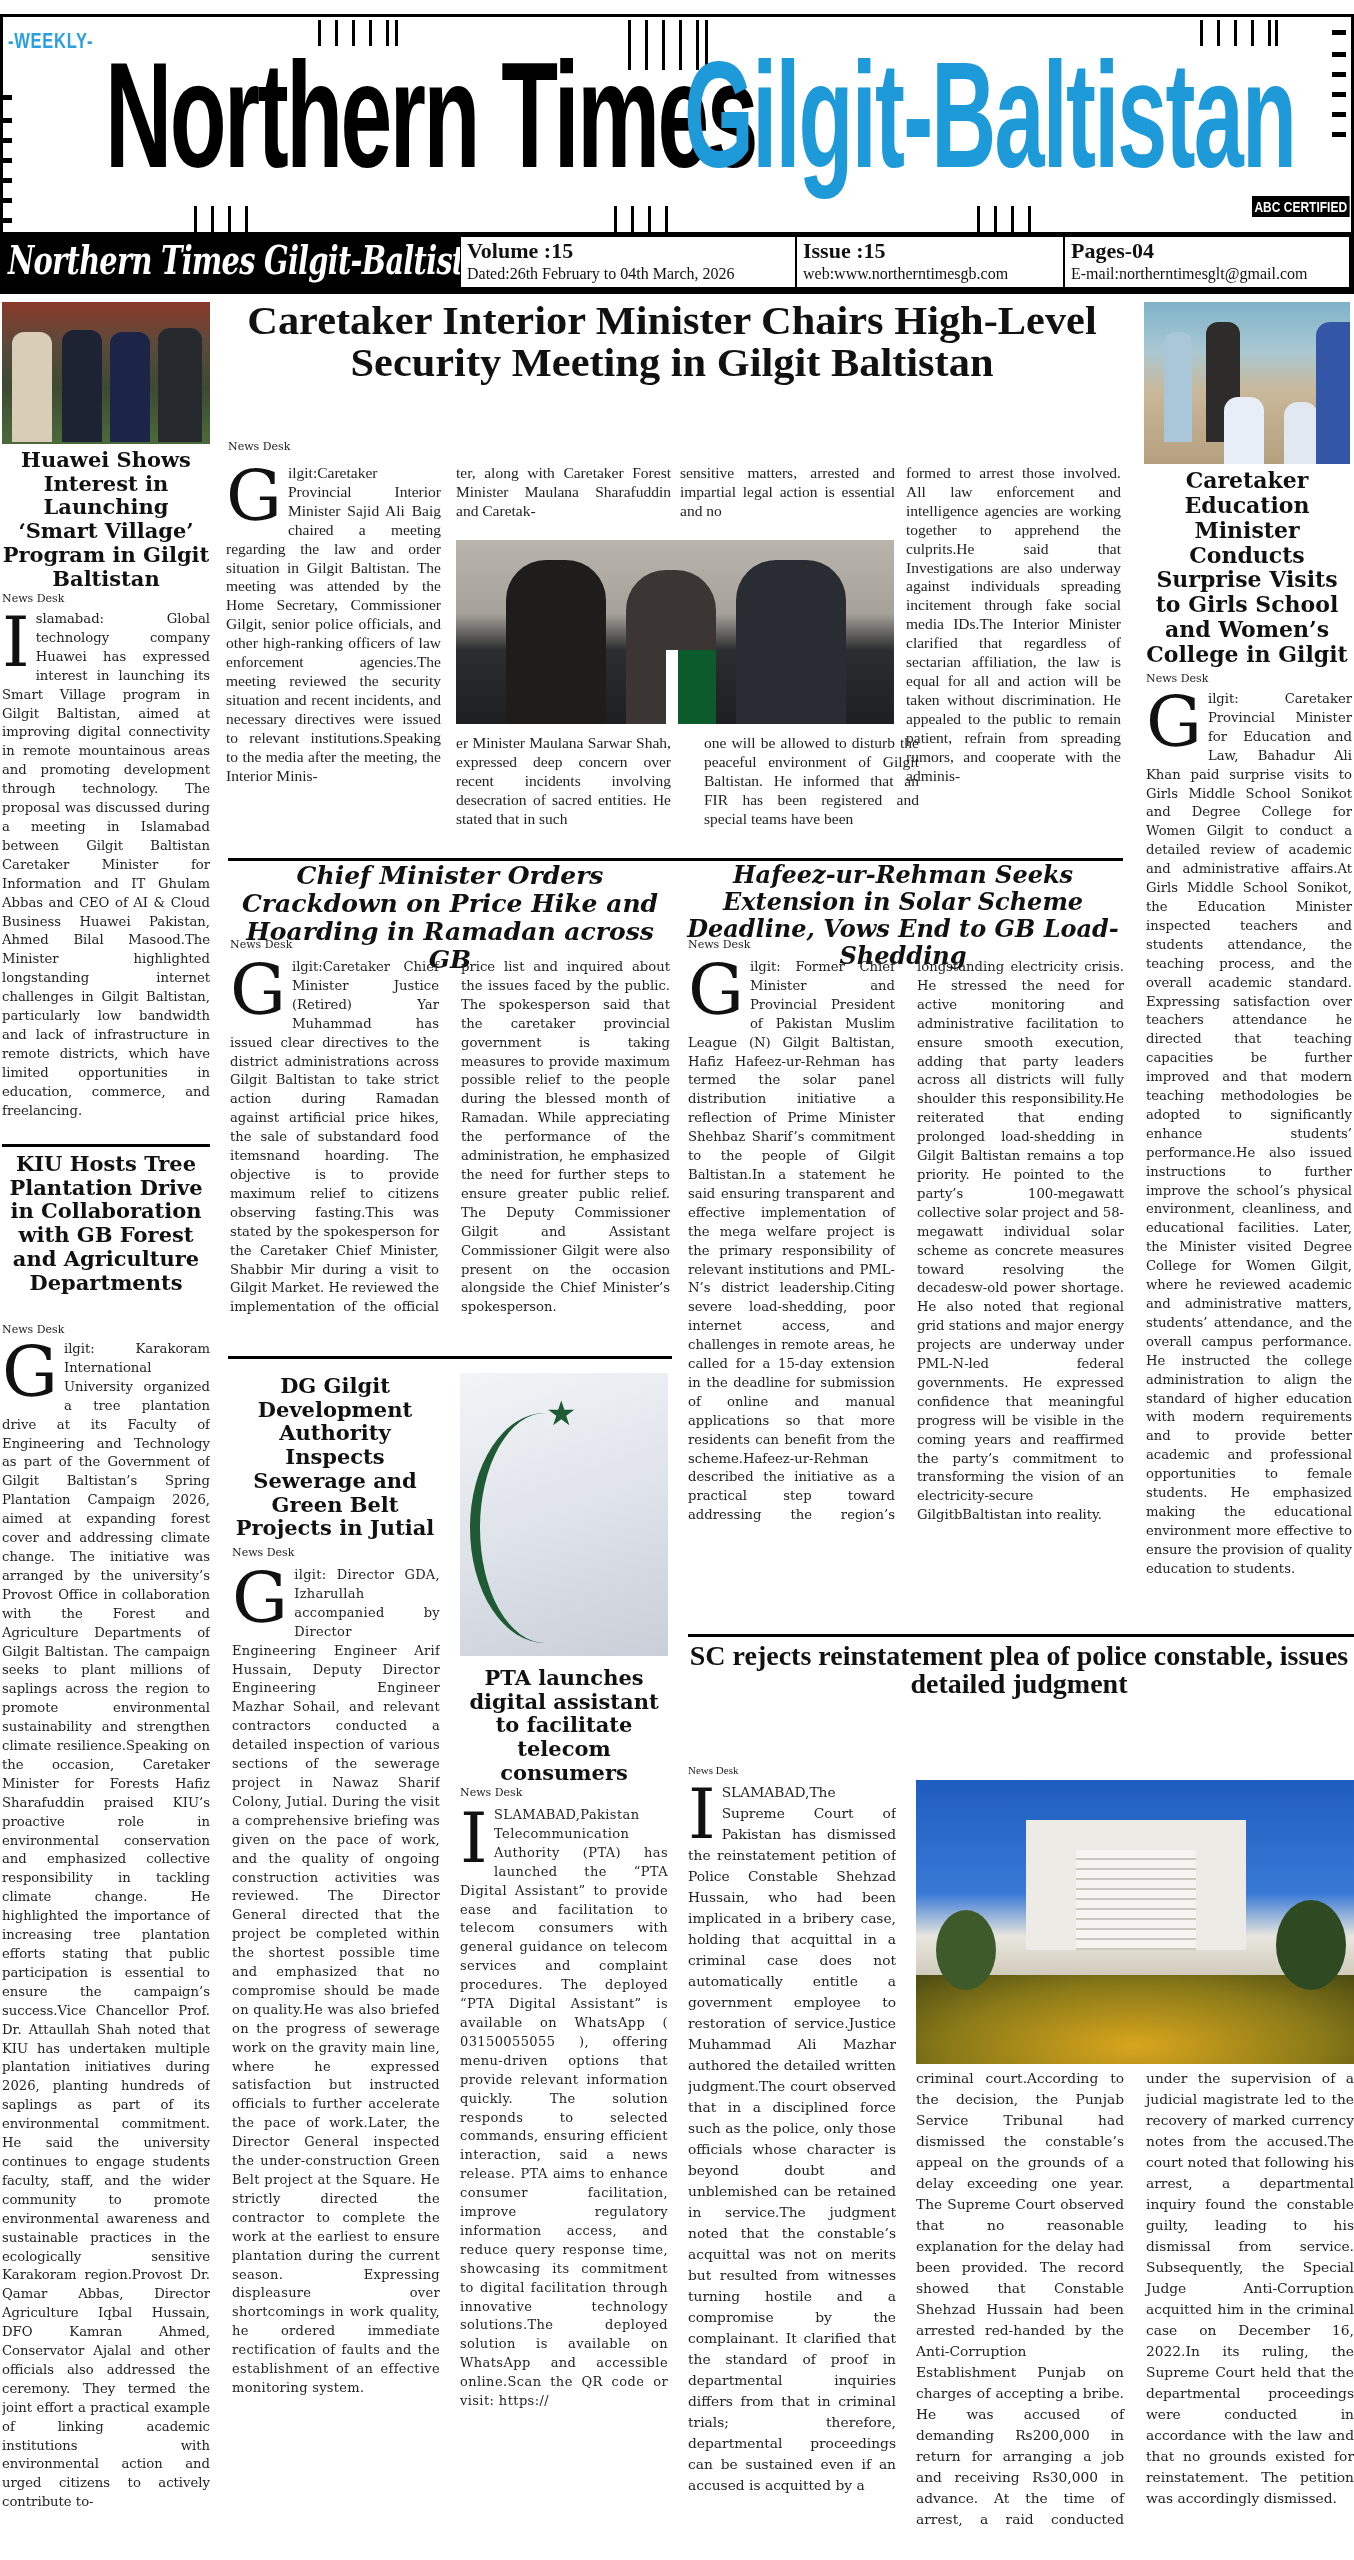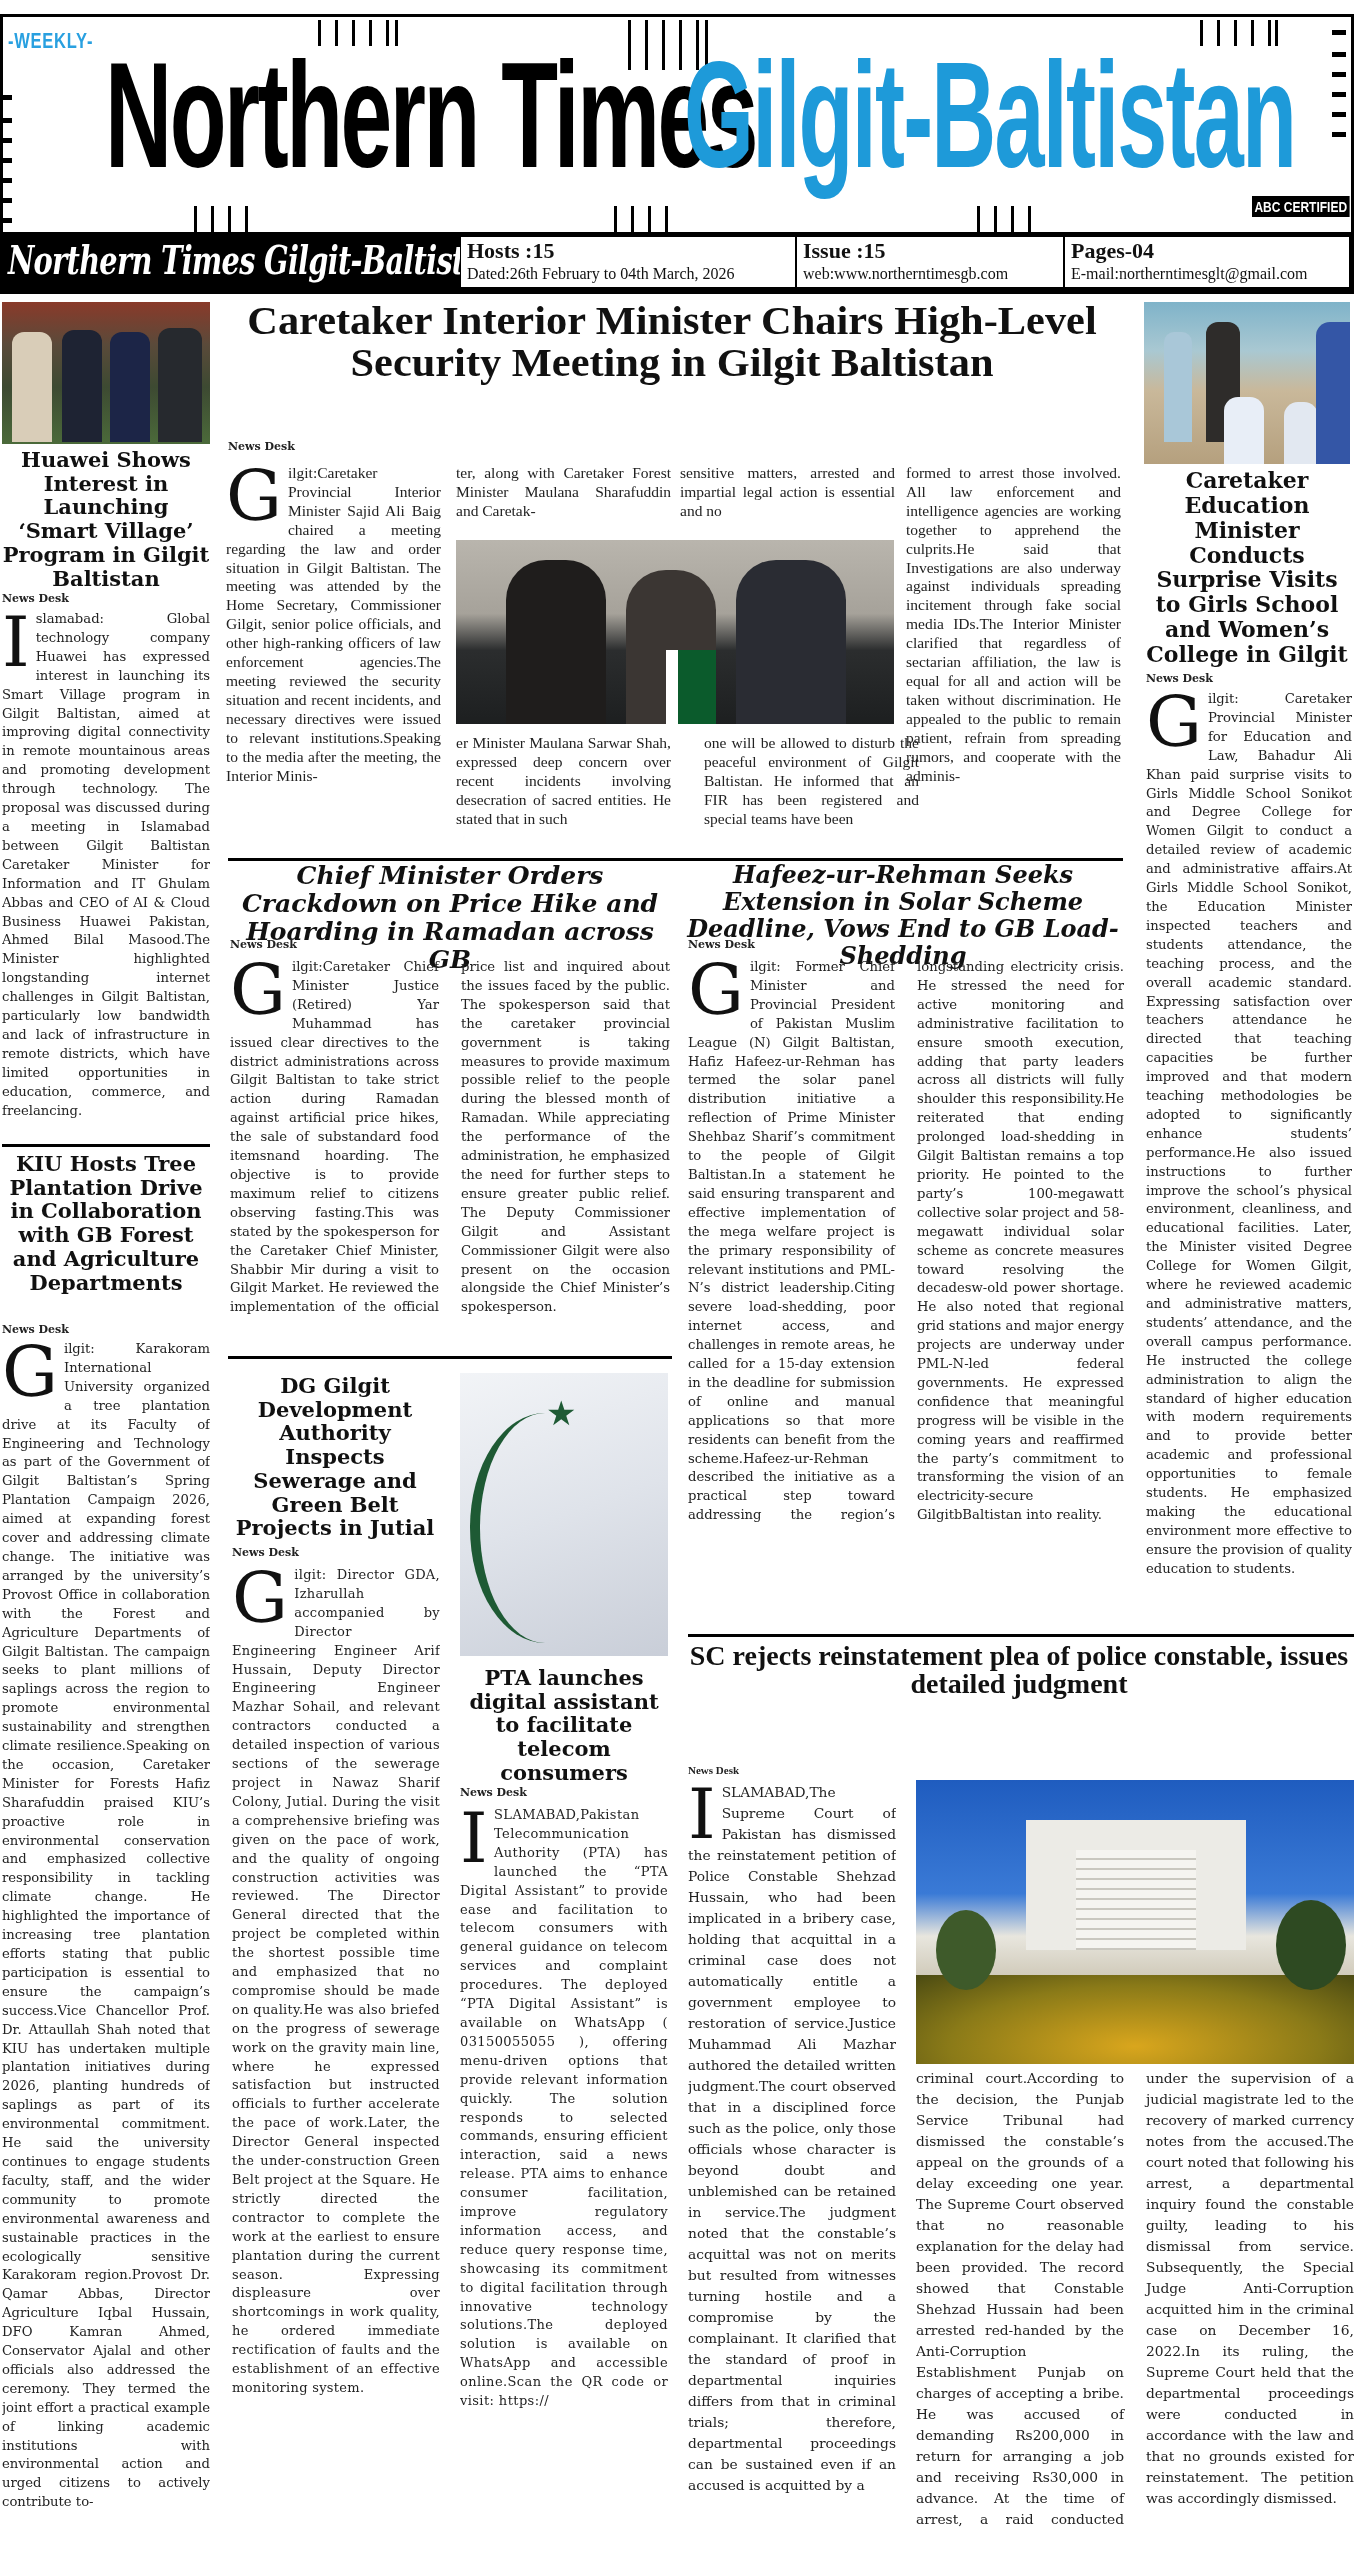--- a/index.html
+++ b/index.html
@@ -16,21 +16,21 @@
 
 #infobar{left:0;top:232px;width:1354px;height:62px;background:#000}
 .gothic{left:8px;top:236px;color:#fff;font-family:"DejaVu Serif",serif;font-weight:bold;font-style:italic;font-size:40px;transform:scaleX(.72);transform-origin:left;white-space:nowrap;letter-spacing:-1px}
 .infocell{top:236px;height:52px;background:#fff;border:1px solid #000;padding:2px 6px;font-family:"Liberation Serif",serif;white-space:nowrap;overflow:hidden}
 .infocell .big{font-size:22px;font-weight:bold;display:block;line-height:24px}
 .infocell .small{font-size:16px;display:block;line-height:22px}
 
 .img{position:absolute;overflow:hidden}
 .hl{position:absolute;text-align:center;font-family:"DejaVu Serif",serif;font-weight:bold;line-height:1.13;color:#111}
 .hl.it{font-style:italic}
-.byline{position:absolute;font-family:"DejaVu Serif",serif;font-weight:bold;font-size:11px;color:#222}
+.byline{position:absolute;font-family:"DejaVu Serif",serif;font-weight:normal;font-size:11px;color:#222}
 .body{position:absolute;font-family:"DejaVu Serif",serif;font-size:13.2px;line-height:18.9px;text-align:justify;hyphens:auto;color:#222;overflow:hidden}
 .body.cond{font-family:"Liberation Serif",serif;font-size:15.5px}
 .cols2{column-count:2;column-gap:22px}
 .drop{float:left;font-size:70px;line-height:56px;margin:4px 6px 0 0;font-weight:normal;font-family:"DejaVu Serif",serif;color:#111}
 .rule{position:absolute;background:#000}
 </style>
 </head>
 <body>
 
 <div id="masthead" class="abs"></div>
@@ -55,21 +55,21 @@
 <div class="abs" style="left:963px;top:206px;width:80px;height:26px;background:repeating-linear-gradient(90deg,transparent 0 14px,#000 14px 17px)"></div>
 
 <div class="abs weekly">-WEEKLY-</div>
 <div class="abs title-black">Northern Times</div>
 <div class="abs title-blue">Gilgit-Baltistan</div>
 <div class="abs abc">ABC CERTIFIED</div>
 
 <div id="infobar" class="abs"></div>
 <div class="abs gothic">Northern Times Gilgit-Baltistan</div>
 <div class="abs infocell" style="left:460px;width:336px">
-  <span class="big">Hosts :15</span>
+  <span class="big">Volume :15</span>
   <span class="small">Dated:26th February to 04th March, 2026</span>
 </div>
 <div class="abs infocell" style="left:796px;width:268px">
   <span class="big">Issue :15</span>
   <span class="small">web:www.northerntimesgb.com</span>
 </div>
 <div class="abs infocell" style="left:1064px;width:286px">
   <span class="big">Pages-04</span>
   <span class="small">E-mail:northerntimesglt@gmail.com</span>
 </div>

